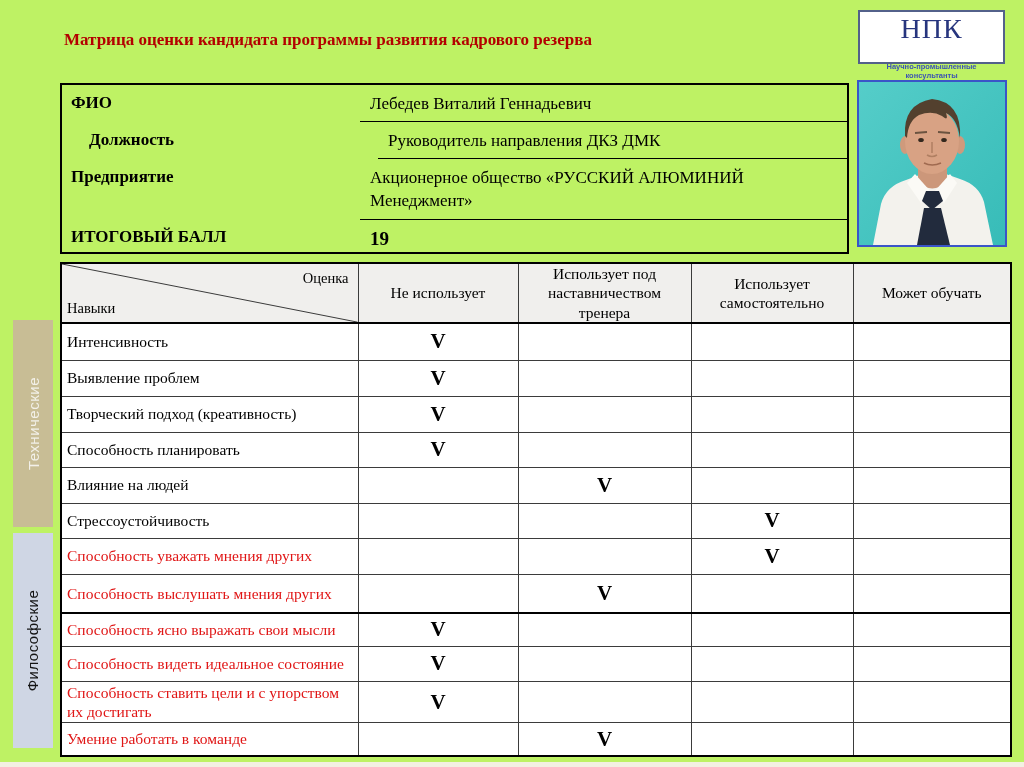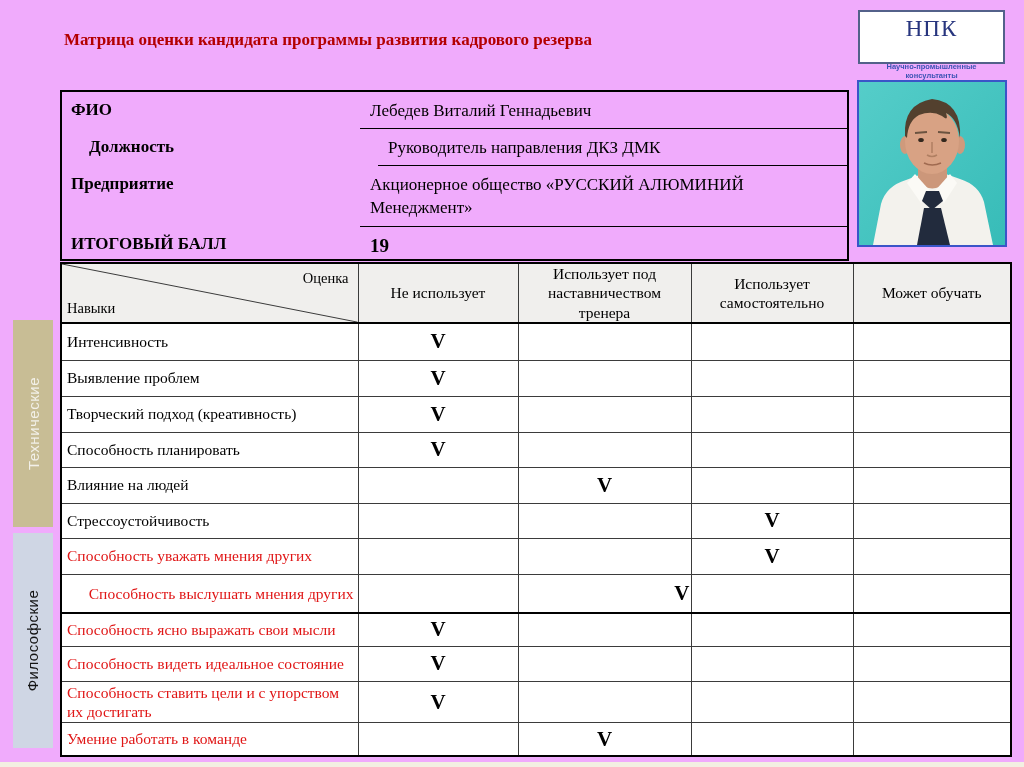--- a/index.html
+++ b/index.html
@@ -1,31 +1,31 @@
 <!DOCTYPE html>
 <html><head>
 <meta charset="utf-8">
 <style>
   html,body{margin:0;padding:0;background:#fff;}
-  .slide{position:relative;width:1024px;height:767px;background:#f0abfc;overflow:hidden;
+  .slide{position:relative;width:1024px;height:767px;background:#bef264;overflow:hidden;
          font-family:"Liberation Serif","DejaVu Serif",serif;color:#000;}
 
   
   .title{position:absolute;left:64px;top:30px;width:640px;
          font-size:17px;font-weight:bold;color:#b30000;}
 
   
   .logo{position:absolute;left:858px;top:10px;width:143px;height:50px;
         border:2px solid #53618a;background:#fff;text-align:center;}
-  .logo-abbr{font-size:23px;line-height:30px;margin-top:2px;color:#27357e;letter-spacing:1px;}
+  .logo-abbr{font-size:28px;line-height:30px;margin-top:2px;color:#27357e;letter-spacing:1px;}
   .logo-sub{font-family:"Liberation Sans","DejaVu Sans",sans-serif;
             font-size:7.5px;color:#3c53b4;font-weight:bold;margin-top:18px;}
 
   
-  .info-table{position:absolute;left:60px;top:90px;width:789px;height:171px;
+  .info-table{position:absolute;left:60px;top:83px;width:789px;height:171px;
               border:2px solid #000;box-sizing:border-box;display:flex;flex-direction:column;}
   .info-row{display:flex;box-sizing:border-box;}
   .info-row:nth-child(1){height:37px;}
   .info-row:nth-child(2){height:37px;padding-left:18px;}
   .info-row:nth-child(3){height:62px;}
   .info-row:nth-child(4){flex:1;}
   .info-label{width:298px;box-sizing:border-box;padding:8px 0 0 9px;
               font-size:17px;font-weight:bold;}
   .info-value{flex:1;box-sizing:border-box;padding:8px 10px 0 10px;
               font-size:17px;line-height:1.35;}
@@ -70,21 +70,21 @@
   .matrix tbody tr:nth-child(7){height:36px;}
   .matrix tbody tr:nth-child(8){height:39px;}
   .matrix tbody tr:nth-child(9){height:33px;}
   .matrix tbody tr:nth-child(10){height:35px;}
   .matrix tbody tr:nth-child(11){height:41px;}
   .matrix tbody tr:nth-child(12){height:33px;}
 
   td.skill{font-size:15.5px;padding:1px 4px 1px 5px;vertical-align:middle;line-height:1.25;}
   td.skill.red{color:#e01616;}
   td.mark{text-align:center;vertical-align:middle;font-size:21px;font-weight:bold;}
-  tr.thick-bottom td{border-bottom:2.5px solid #000;text-align:right;}
+  tr.thick-bottom td{border-bottom:2.5px solid #000;}
 
   
   .bottom-strip{position:absolute;left:0;top:762px;width:1024px;height:5px;background:#f3f0e2;}
 </style>
 </head>
 <body>
 
 <div class="slide">
 
   <div class="title">Матрица оценки кандидата программы развития кадрового резерва</div>

